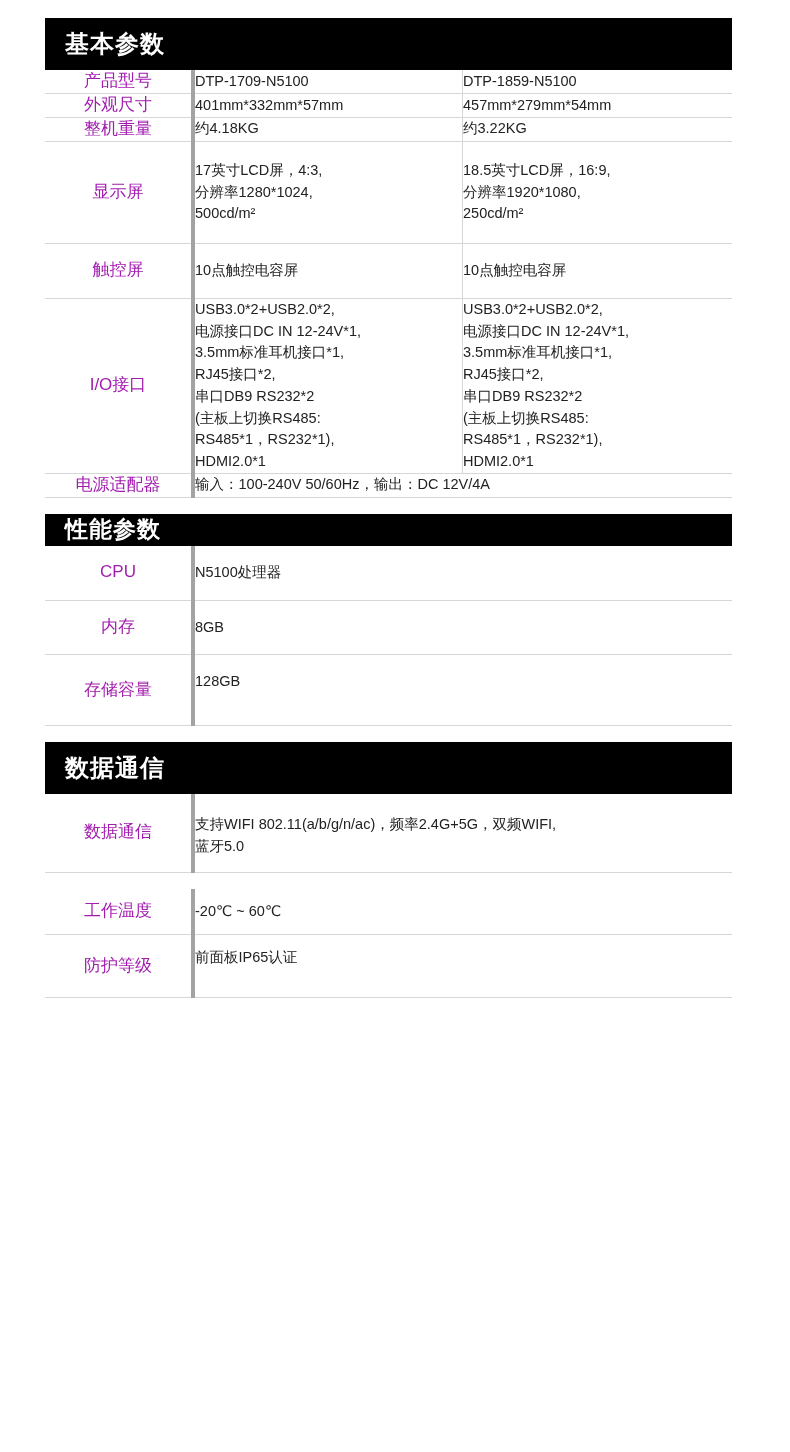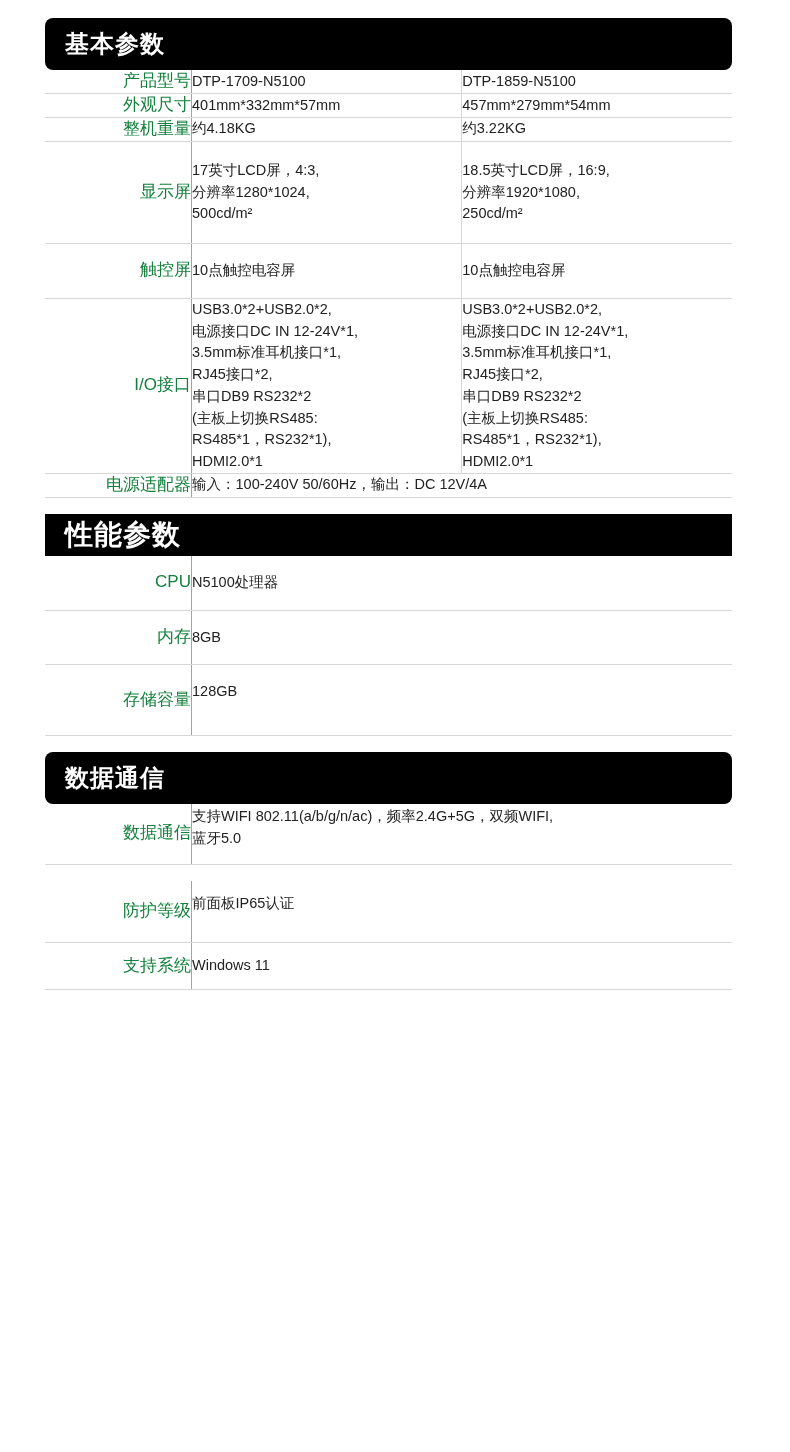--- a/index.html
+++ b/index.html
@@ -15,58 +15,57 @@
   }
   .page {
     width: 790px;
     box-sizing: border-box;
     padding: 18px 58px 60px 45px;
   }
   
   .section-header {
     background: #000000;
     color: #ffffff;
-    height: 42px;
+    height: 32px;
     display: flex;
     align-items: center;
     padding-left: 20px;
     box-sizing: border-box;
-    font-size: 28px;
+    font-size: 23px;
     font-weight: bold;
     letter-spacing: 1px;
   }
   .section-header.tall {
     height: 52px;
     font-size: 24px;
-    border-radius: 8px;
   }
   table.spec {
     width: 100%;
     border-collapse: collapse;
     table-layout: fixed;
   }
   table.spec td {
     border-bottom: 1px solid #d7d7d7;
     vertical-align: middle;
     padding: 0;
   }
   td.label {
     width: 146px;
-    text-align: right;
+    text-align: center;
     font-size: 17px;
-    color: #15803d;
+    color: #a21caf;
     padding: 10px 4px;
     line-height: 1.35;
   }
   td.val {
     font-size: 14.5px;
     color: #222;
     padding: 10px 14px;
     line-height: 1.5;
-    border-left: 1px solid #a3a3a3;
+    border-left: 4px solid #a3a3a3;
   }
   td.val.second {
     border-left: 1px solid #d7d7d7;
     margin-left: 29px;
   }
   .cellline { display: block; }
   .io-cell { padding-top: 26px; padding-bottom: 26px; }
   .io-label { font-size: 17px; }
   .wide-val { border-left: 1px solid #d7d7d7; }
   .section-wrap { margin-top: 0; }
@@ -168,39 +167,39 @@
   </div>
 
   <div class="sec-space"></div>
 
   <div class="section-wrap">
     <div class="section-header tall">数据通信</div>
     <table class="spec">
       <tbody>
           <tr>
         <td class="label">数据通信</td>
-        <td class="val" style="padding-top:2px;padding-bottom:14px;margin-left:30px;">
+        <td class="val" style="padding-top:20px;padding-bottom:14px;margin-left:30px;">
           <span class="cellline">支持WIFI 802.11(a/b/g/n/ac)，频率2.4G+5G，双频WIFI,</span>
           <span class="cellline">蓝牙5.0</span>
         </td>
       </tr>
     </tbody>
       </table>
   </div>
 
   <div class="sec-space"></div>
 
   <div class="section-wrap">
     <table class="spec">
       <tbody>
+          <tr>
+        <td class="label">工作温度</td>
+        <td class="val" style="padding-top:12px;padding-bottom:12px;">-20℃ ~ 60℃</td>
+      </tr>
       <tr>
         <td class="label">防护等级</td>
         <td class="val" style="padding-top:12px;padding-bottom:28px;margin-left:12px;">前面板IP65认证</td>
       </tr>
-      <tr>
-        <td class="label">支持系统</td>
-        <td class="val" style="padding-top:12px;padding-bottom:12px;">Windows 11</td>
-      </tr>
     </tbody>
       </table>
   </div>
 
 </div>
 
 </body></html>

